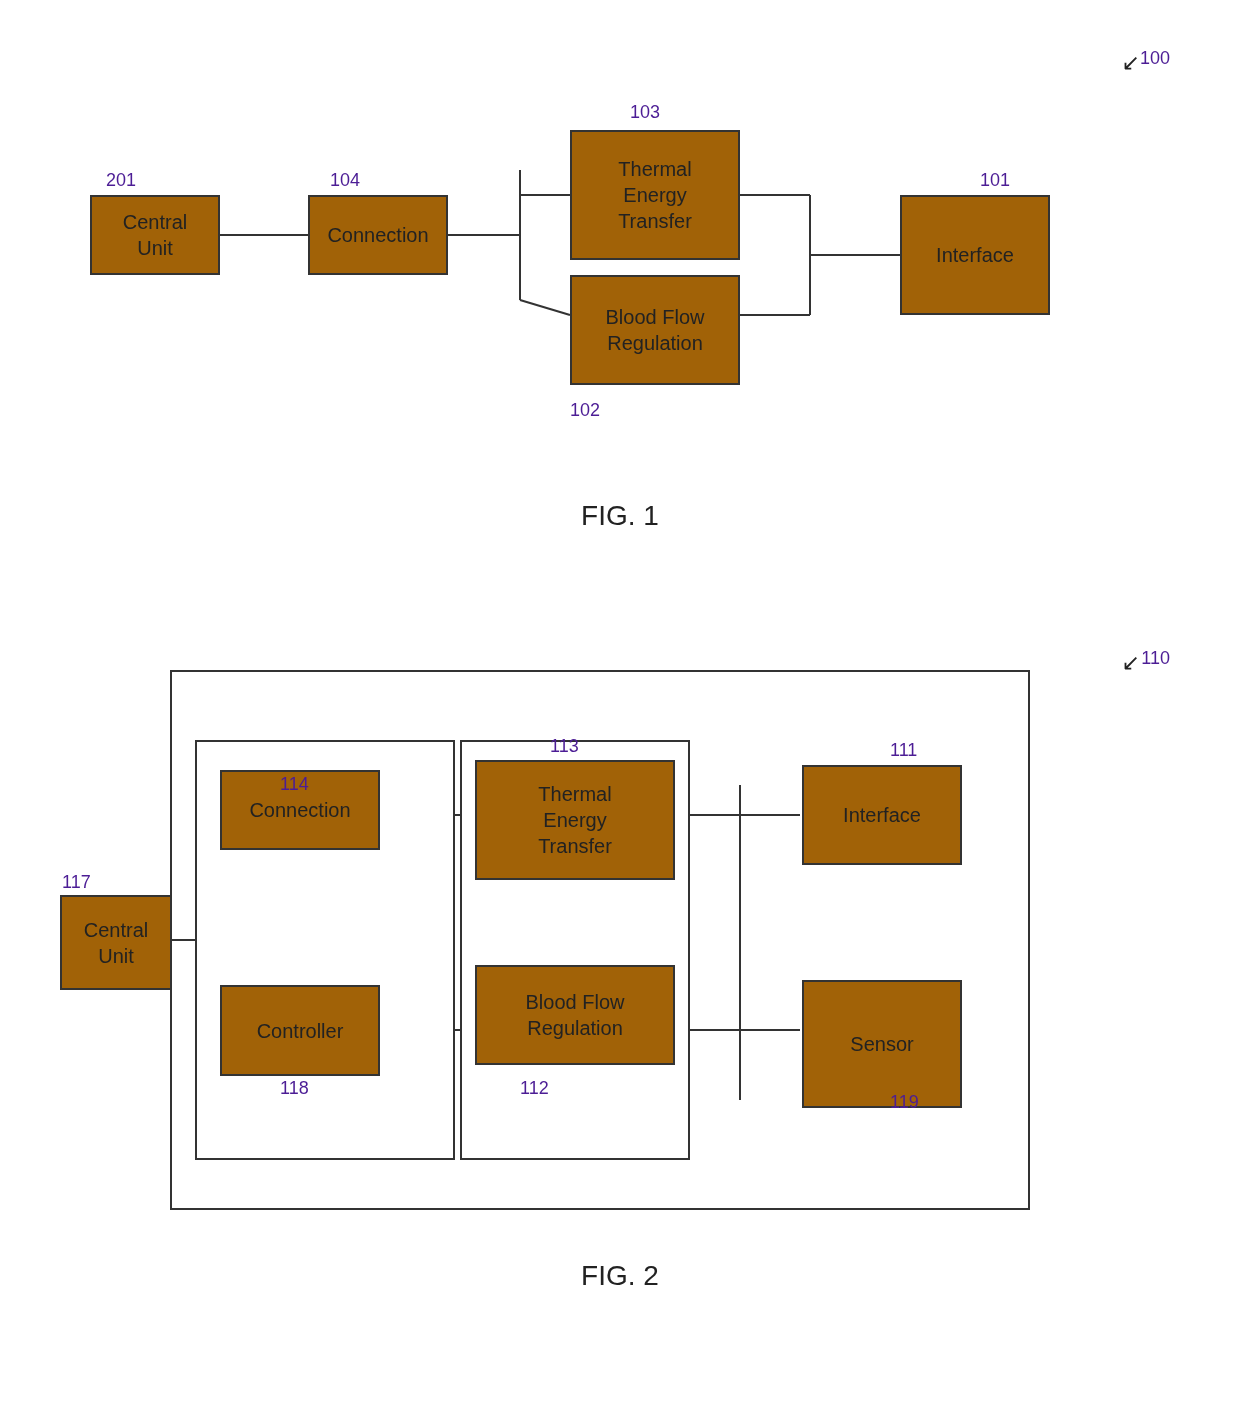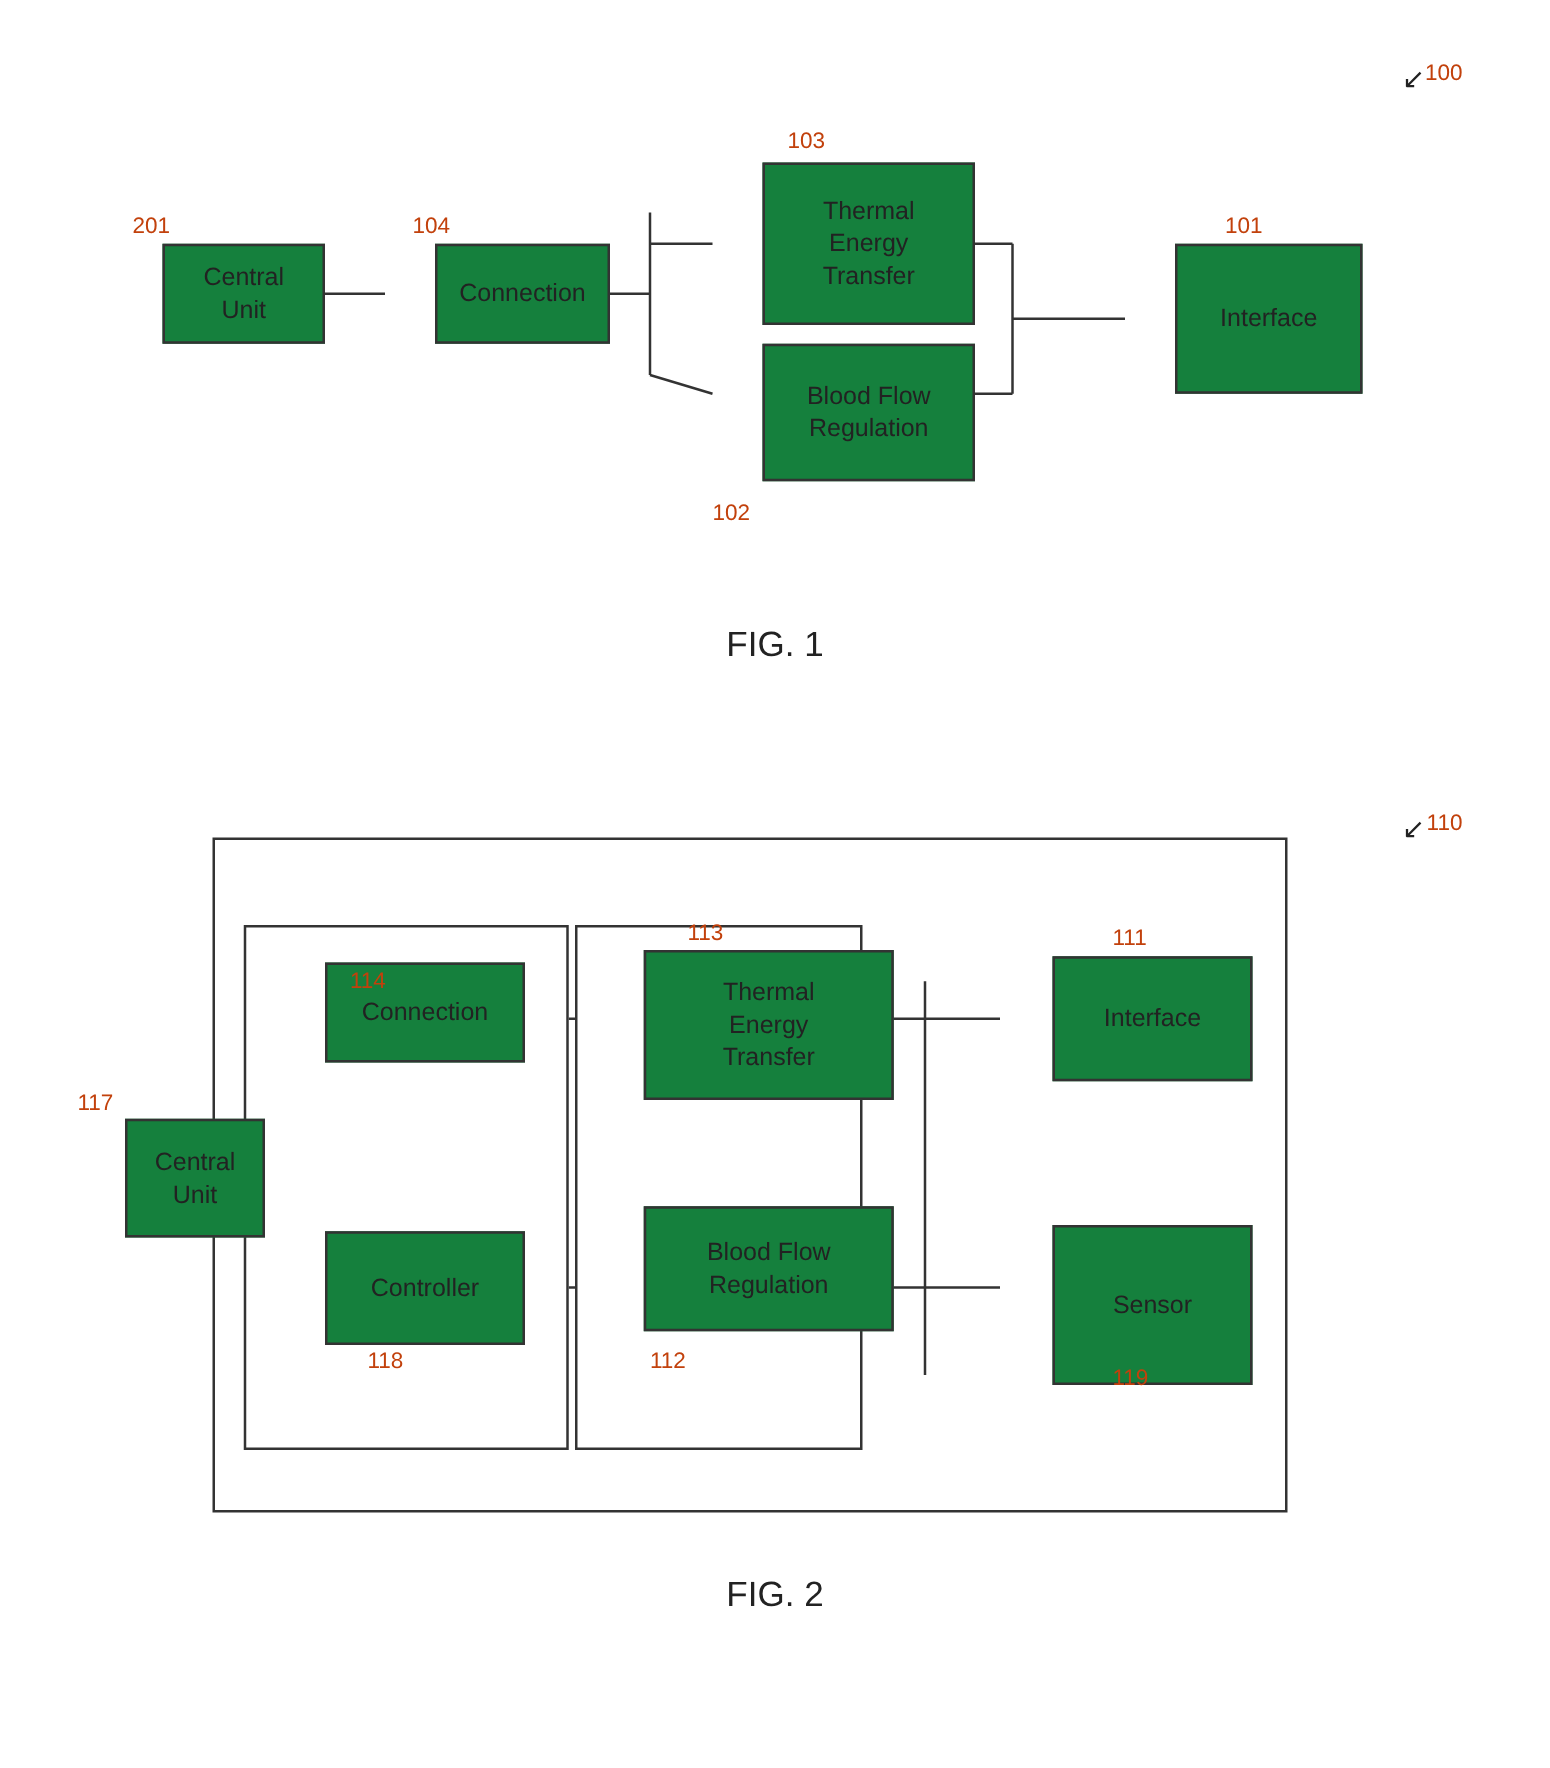--- a/index.html
+++ b/index.html
@@ -51,36 +51,35 @@
     .fig2-diagram {
       position: relative;
       width: 100%;
       height: 620px;
     }
 
     
     .box {
       position: absolute;
       border: 2px solid #333;
-      background: #15803d;
+      background: #a16207;
       display: flex;
       align-items: center;
       justify-content: center;
       text-align: center;
       font-size: 20px;
       line-height: 1.3;
       color: #222;
-      margin-left: 40px;
     }
 
     
     .ref-num {
       position: absolute;
       font-size: 18px;
-      color: #c2410c;
+      color: #4c1d95;
       font-weight: normal;
     }
 
     
     .corner-arrow {
       position: absolute;
       font-size: 22px;
       color: #222;
     }
 
@@ -194,21 +193,21 @@
       <div style="position:absolute; left:155px; top:100px; width:260px; height:420px; border:2px solid #333; background:#fff; z-index:1;"></div>
 
       <div class="box" style="left:180px; top:130px; width:160px; height:80px; z-index:3;">
         <span>Connection</span>
       </div>
       <div class="ref-num" style="left:240px; top:106px; z-index:3;margin-top:28px;">114</div>
 
       <div class="box" style="left:180px; top:345px; width:160px; height:91px; z-index:3;">
         <span>Controller</span>
       </div>
-      <div class="ref-num" style="left:240px; top:438px; z-index:3;margin-left:14px;">118</div>
+      <div class="ref-num" style="left:240px; top:438px; z-index:3;">118</div>
 
       <div style="position:absolute; left:420px; top:100px; width:230px; height:420px; border:2px solid #333; background:#fff; z-index:1;"></div>
 
       <div class="box" style="left:435px; top:120px; width:200px; height:120px; z-index:3;">
         <span>Thermal<br>Energy<br>Transfer</span>
       </div>
       <div class="ref-num" style="left:510px; top:96px; z-index:3;">113</div>
 
       <div class="box" style="left:435px; top:325px; width:200px; height:100px; z-index:3;">
         <span>Blood Flow<br>Regulation</span>

